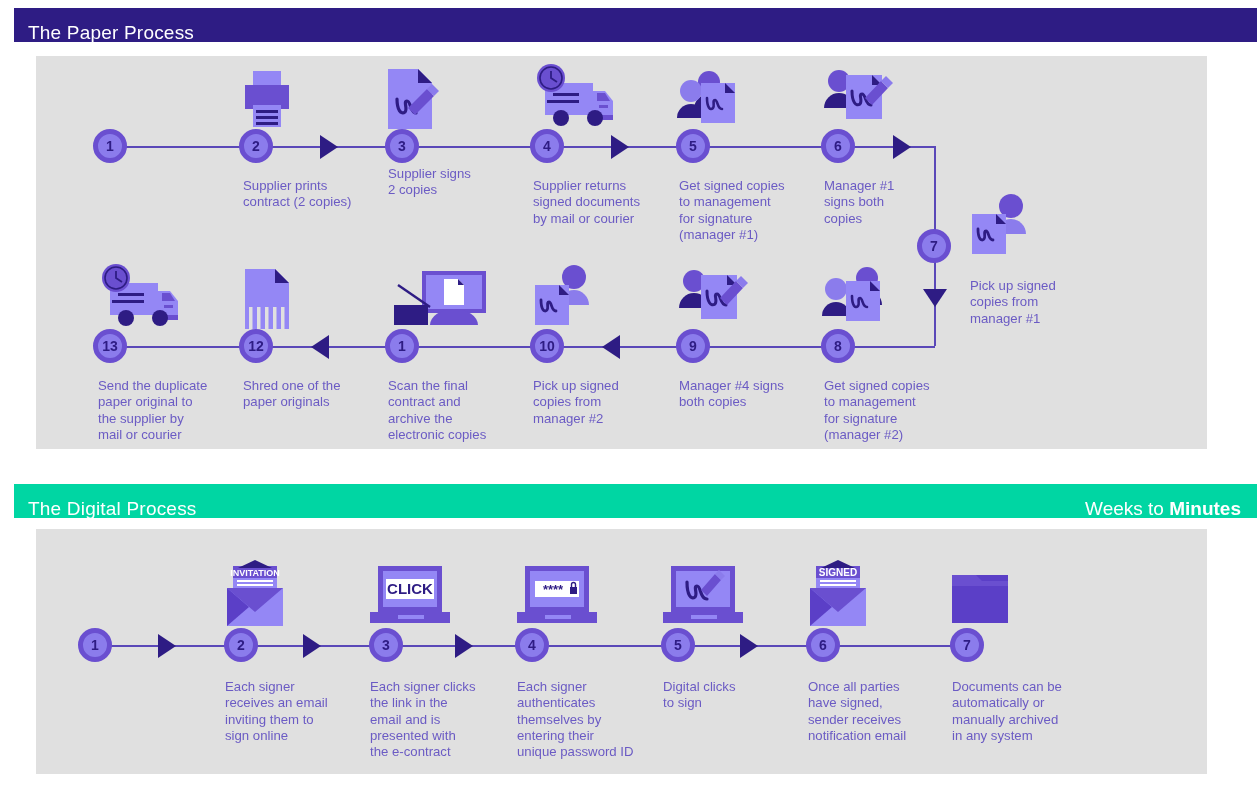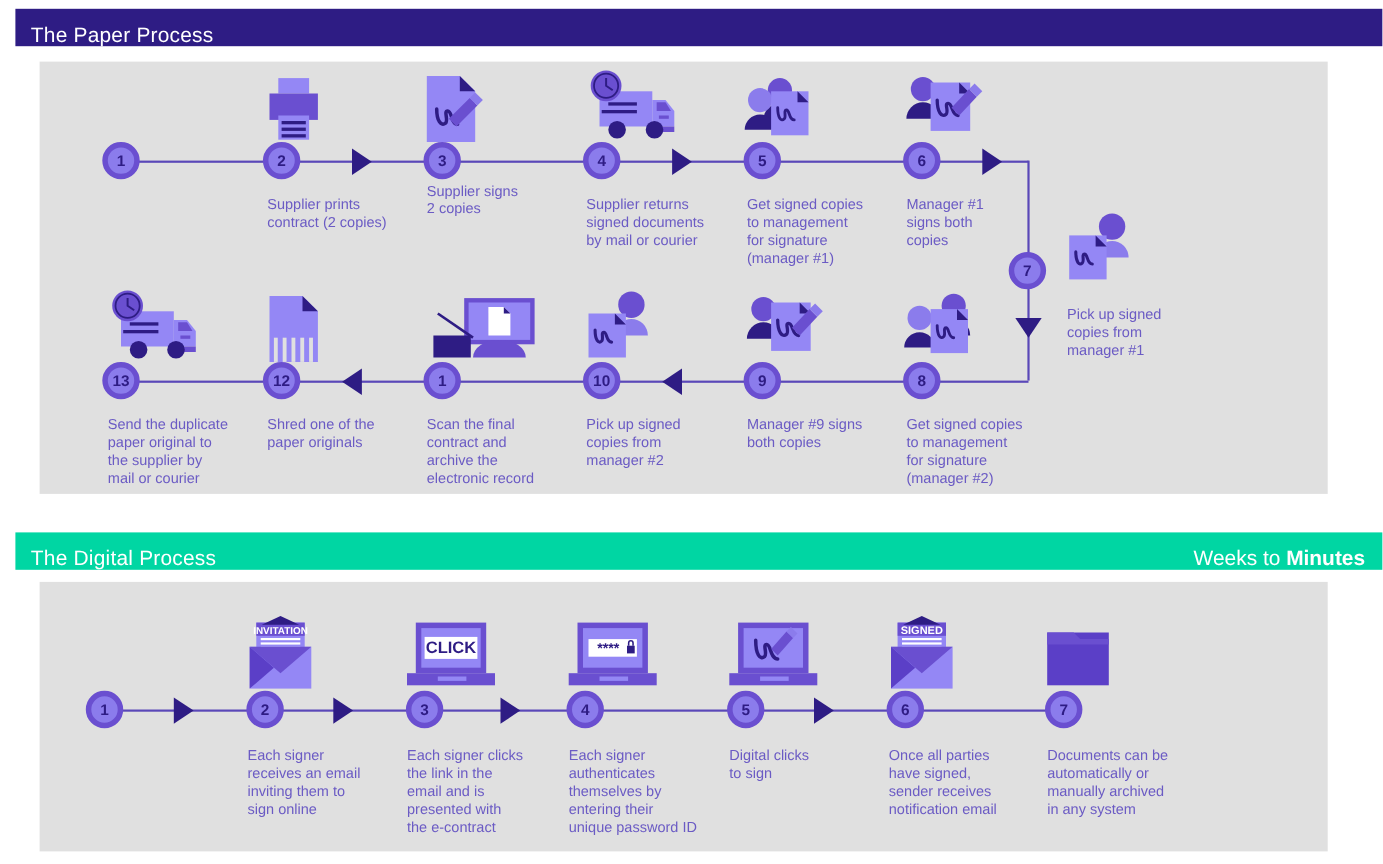--- a/index.html
+++ b/index.html
@@ -331,21 +331,21 @@
           <polygon points="70,14 76,20 70,20" fill="#2E1C84"></polygon>
           <path d="M10,20 L42,42" stroke="#2E1C84" stroke-width="2.4"></path>
           <rect x="6" y="40" width="34" height="20" fill="#2E1C84"></rect>
           <path d="M42,60 a24,16 0 0 1 48,0 z" fill="#6A4FD0"></path>
         </svg>
       </div>
     </div>
     <div class="step-label" style="margin-top:41px;">Scan the final
 contract and
 archive the
-electronic record</div>
+electronic copies</div>
   </div>
   <div class="circle" style="left:385px; top:329px;">1</div>
 
   <div class="step" style="left:533px; top:265px;">
     <div class="step-icon">
       <div class="icon-wrap">
         <svg width="120" height="72" viewBox="0 0 120 72">
           <circle cx="41" cy="12" r="12" fill="#6A4FD0"></circle>
           <path d="M26,40 a15,15 0 0 1 30,0 z" fill="#8B7CEC"></path>
           <rect x="2" y="20" width="34" height="40" fill="#9487F5"></rect>
@@ -367,21 +367,21 @@
           <circle cx="15" cy="16" r="11" fill="#6A4FD0"></circle>
           <path d="M0,43 a15,15 0 0 1 30,0 z" fill="#2E1C84"></path>
           <rect x="22" y="10" width="36" height="44" fill="#9487F5"></rect>
           <polygon points="48,10 58,20 48,20" fill="#2E1C84"></polygon>
           <path d="M28,26 C28,37 32,42 36,39 C39,36 34,29 38,29 C42,29 41,40 47,40" stroke="#2E1C84" stroke-width="3" fill="none" stroke-linecap="round"></path>
           <polygon points="57,16 64,23 48,40 41,33" fill="#6A4FD0"></polygon>
           <polygon points="62,11 69,18 64,23 57,16" fill="#8B7CEC"></polygon>
         </svg>
       </div>
     </div>
-    <div class="step-label" style="margin-top:41px;">Manager #9 signs
+    <div class="step-label" style="margin-top:41px;">Manager #4 signs
 both copies</div>
   </div>
   <div class="circle" style="left:676px; top:329px;">9</div>
 
   <div class="step" style="left:824px; top:265px;">
     <div class="step-icon">
       <div class="icon-wrap">
         <svg width="120" height="72" viewBox="0 0 120 72">
           <circle cx="43" cy="13" r="11" fill="#6A4FD0"></circle>
           <path d="M28,40 a15,15 0 0 1 30,0 z" fill="#2E1C84"></path>

